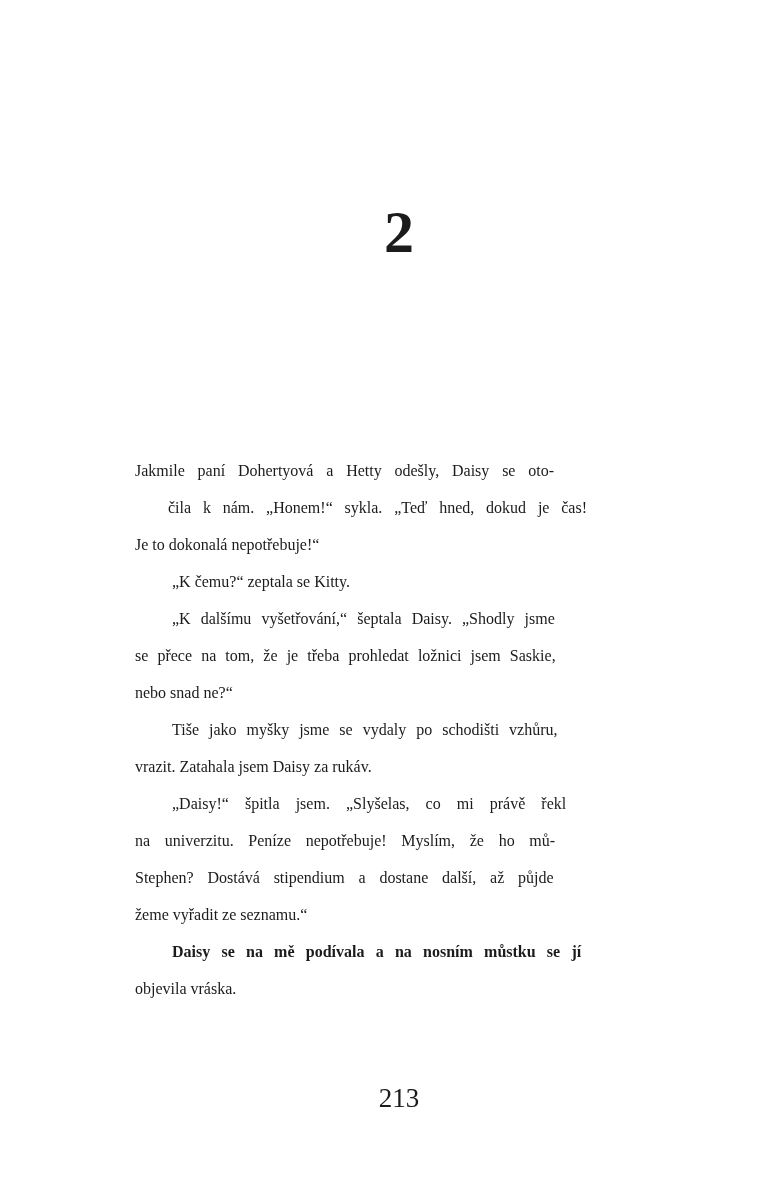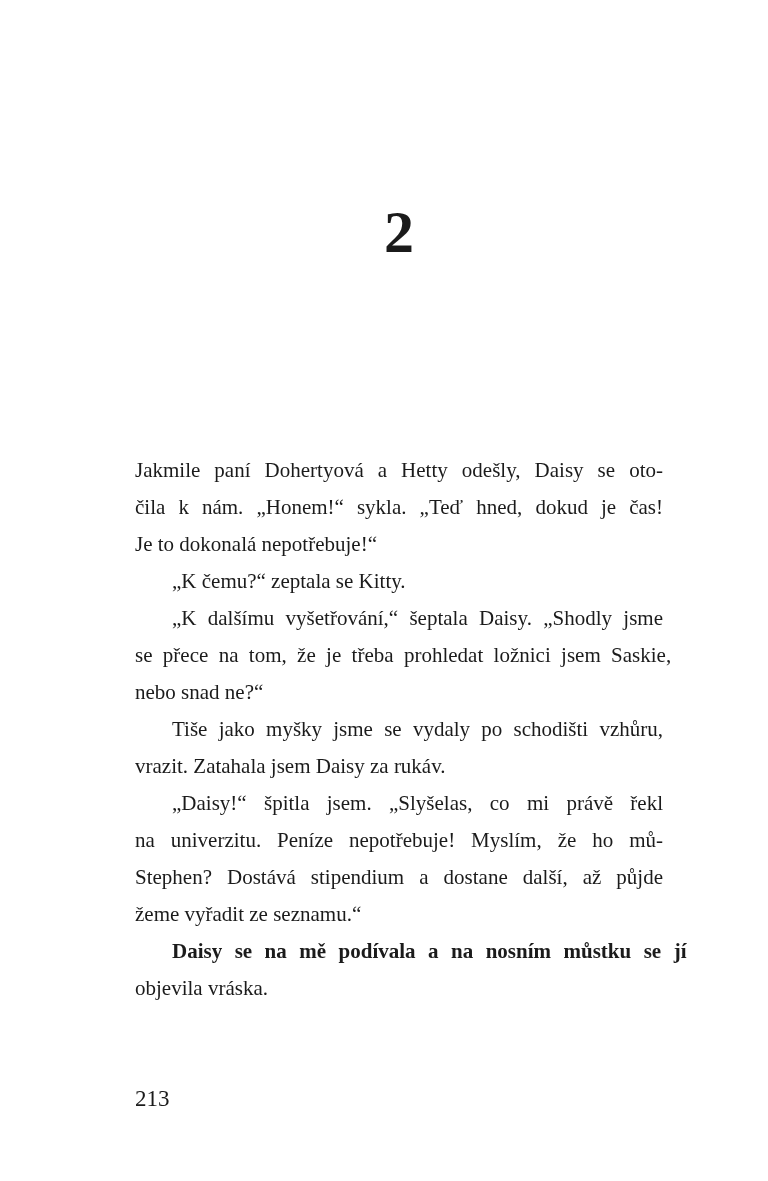--- a/index.html
+++ b/index.html
@@ -24,50 +24,50 @@
     text-align: center;
     font-size: 60px;
     font-weight: 700;
     line-height: 62px;
   }
   .body-text {
     position: absolute;
     left: 135px;
     top: 452px;
     width: 528px;
-    font-size: 21px;
+    font-size: 16px;
     line-height: 37px;
   }
   .paragraph { margin: 0; }
   .line {
     height: 37px;
     white-space: nowrap;
   }
   .line.indent { padding-left: 37px; }
   .line-text { display: inline-block; }
   .page-number {
     position: absolute;
     left: 135px;
     top: 1080px;
     width: 528px;
-    text-align: left;
-    font-size: 23px;
+    text-align: center;
+    font-size: 27px;
     line-height: 37px;
   }
 </style>
 </head>
 <body>
 
 <div class="book-page">
   <div class="chapter-number">2</div>
 
   <div class="body-text">
       <div class="paragraph">
         <div class="line justified"><span class="line-text" style="word-spacing: 8.79688px;">Jakmile paní Dohertyová a Hetty odešly, Daisy se oto-</span></div>
-        <div class="line justified"><span class="line-text" style="word-spacing: 7.81944px;">čila k nám. „Honem!“ sykla. „Teď hned, dokud je čas!</span></div>
+        <div class="line justified"><span class="line-text" style="word-spacing: 7.81944px; margin-left: 33px;">čila k nám. „Honem!“ sykla. „Teď hned, dokud je čas!</span></div>
         <div class="line"><span class="line-text">Je to dokonalá nepotřebuje!“</span></div>
       </div>
       <div class="paragraph">
         <div class="line indent"><span class="line-text">„K čemu?“ zeptala se Kitty.</span></div>
       </div>
       <div class="paragraph">
         <div class="line indent justified"><span class="line-text" style="word-spacing: 6.04688px;">„K dalšímu vyšetřování,“ šeptala Daisy. „Shodly jsme</span></div>
         <div class="line justified"><span class="line-text" style="word-spacing: 5.10156px;">se přece na tom, že je třeba prohledat ložnici jsem Saskie,</span></div>
         <div class="line"><span class="line-text">nebo snad ne?“</span></div>
       </div>

